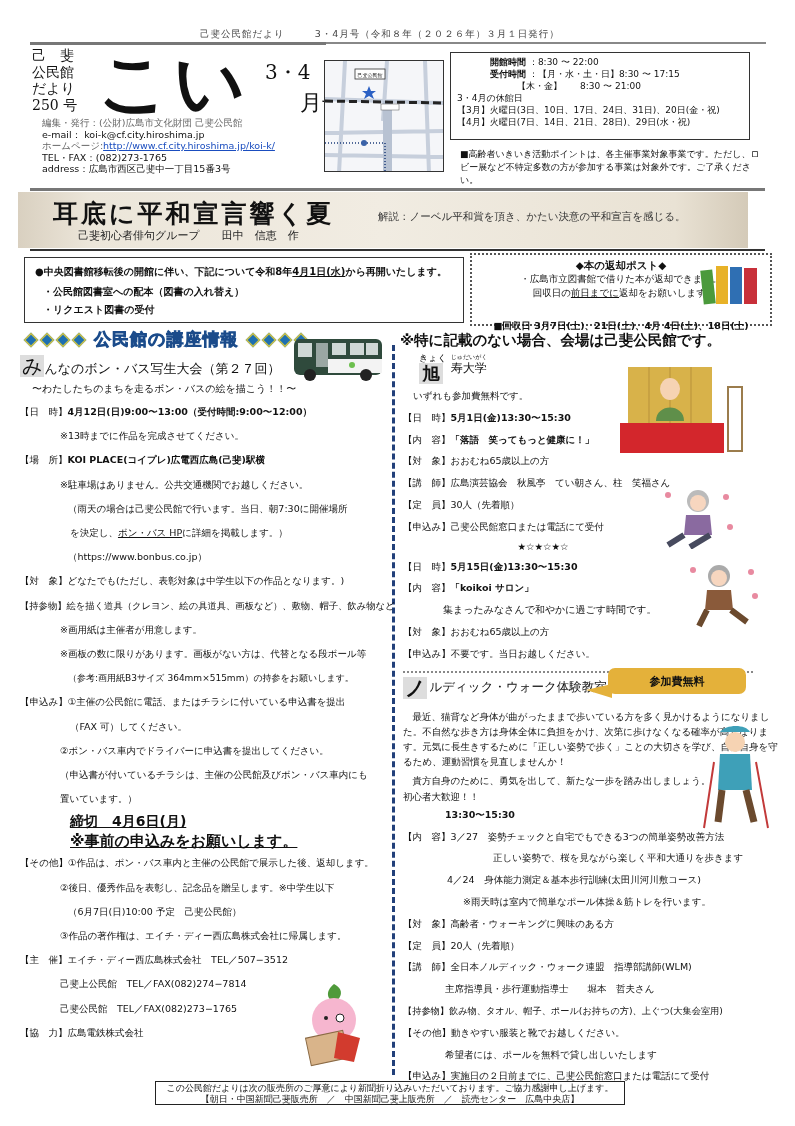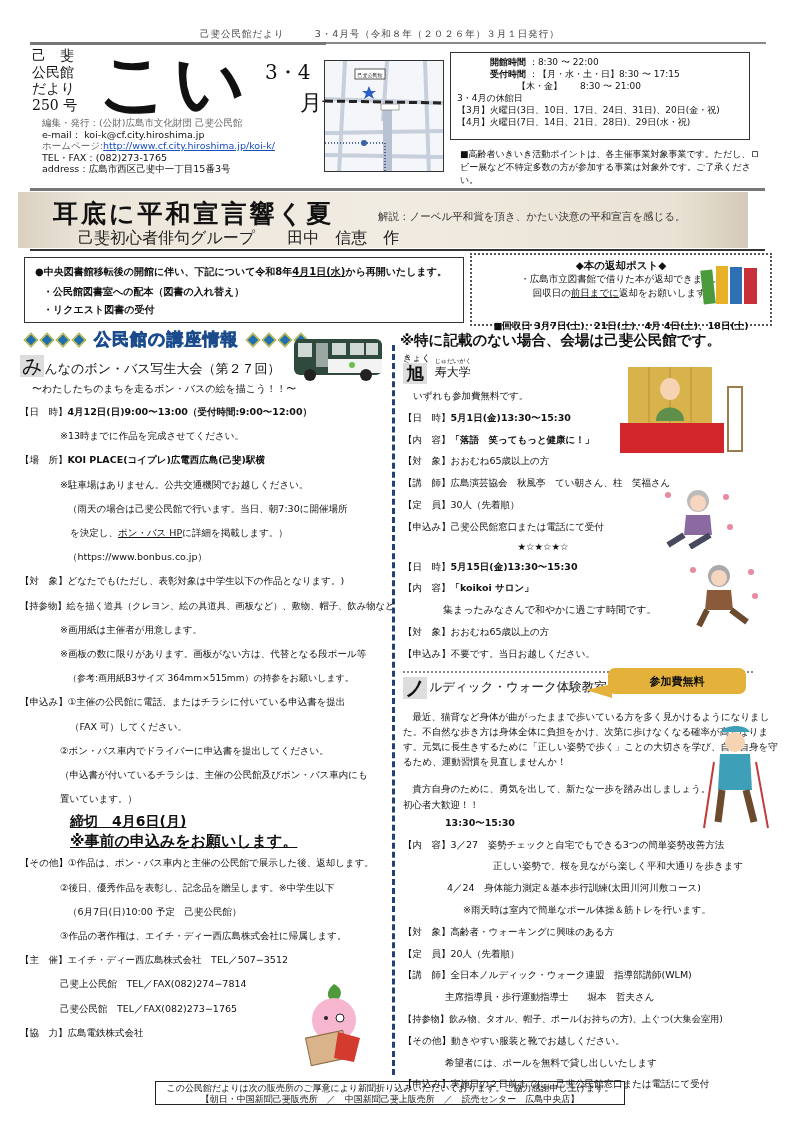--- a/index.html
+++ b/index.html
@@ -25,21 +25,21 @@
   .map-box { left: 324px; top: 60px; width: 120px; height: 112px; border: 1px solid #333; background: #f7f8fa; overflow: hidden; }
 
   .hours-box { left: 450px; top: 52px; width: 300px; height: 88px; border: 1px solid #333; padding: 3px 6px; font-size: 9px; line-height: 12px; }
   .hours-box b { font-weight: bold; margin-left: 33px; }
   .lobby-note { left: 460px; top: 148px; width: 300px; font-size: 9px; line-height: 13px; }
   .rule-mid { left: 30px; top: 188px; width: 735px; height: 3px; background: #777; }
 
   
   .haiku { left: 18px; top: 192px; width: 730px; height: 56px; background: linear-gradient(90deg,#d9d0c0 0%,#ece6da 10%,#f1ece2 50%,#e9e2d4 90%,#d4cab8 100%); }
   .haiku-main { left: 35px; top: 5px; font-size: 25px; font-family: "DejaVu Serif", serif; font-weight: bold; letter-spacing: 3px; color: #111; }
-  .haiku-author { left: 60px; top: 36px; font-size: 16px; font-family: "DejaVu Serif", serif; color: #222; white-space: pre; }
+  .haiku-author { left: 60px; top: 36px; font-size: 11px; font-family: "DejaVu Serif", serif; color: #222; white-space: pre; }
   .haiku-note { left: 360px; top: 18px; font-size: 10.5px; font-family: "DejaVu Serif", serif; color: #333; }
   .rule-haiku { left: 30px; top: 249px; width: 735px; height: 2px; background: #333; }
 
   
   .lib-notice { left: 24px; top: 257px; width: 440px; height: 66px; border: 1.5px solid #333; padding: 4px 10px; font-size: 10px; line-height: 20px; font-weight: bold; }
   .lib-notice .u { text-decoration: underline; }
   .return-box { left: 470px; top: 253px; width: 302px; height: 73px; border: 2px dotted #555; padding: 3px 6px; font-size: 9.5px; line-height: 14px; text-align: center; }
   .return-box .title { font-weight: bold; font-size: 10.5px; }
 
   
@@ -62,21 +62,21 @@
   .ind3 { padding-left: 50px; }
   .b { font-weight: bold; }
   .u { text-decoration: underline; }
   .deadline { font-size: 14px; font-weight: bold; text-decoration: underline; padding-left: 50px; line-height: 20px; }
 
   .bus { left: 292px; top: 335px; width: 94px; height: 48px; }
   .mascot { left: 294px; top: 982px; width: 80px; height: 88px; }
 
   
   .right-col { left: 403px; top: 353px; width: 380px; font-size: 9.5px; }
-  .r-head { display: flex; align-items: center; gap: 4px; }
+  .r-head { display: flex; align-items: flex-start; gap: 4px; margin-left: 16px; }
   .ruby-wrap { position: relative; }
   .ruby { font-size: 9px; display: block; line-height: 10px; }
   .kyoku { font-size: 18px; background: #ddd; padding: 0 3px; font-weight: bold; line-height: 22px; }
   .r-row { line-height: 21.8px; white-space: nowrap; }
   .stars { text-align: center; line-height: 18px; padding-right: 100px; }
   .dotted-sep { border-top: 2px dotted #888; margin: 6px 30px 4px 0; }
   .nordic-title { font-size: 12.5px; display: flex; align-items: center; gap: 2px; }
   .nordic-title .big { font-size: 20px; background: #ddd; padding: 0 2px; font-weight: bold; line-height: 22px; }
   .bubble { left: 608px; top: 668px; width: 138px; height: 26px; background: #e4b13a; border-radius: 7px; font-size: 11px; font-weight: bold; display: flex; align-items: center; justify-content: center; }
   .bubble-tail { left: 586px; top: 684px; width: 0; height: 0; border-top: 6px solid transparent; border-bottom: 8px solid transparent; border-right: 26px solid #e4b13a; }
@@ -281,21 +281,21 @@
   <div class="r-row"><span>【対　象】</span><span>おおむね65歳以上の方</span></div>
   <div class="r-row"><span>【申込み】</span><span>不要です。当日お越しください。</span></div>
 
   <div class="dotted-sep"></div>
 
   <div class="nordic-title">
     <span class="big">ノ</span>
       <span>ルディック・ウォーク体験教室</span>
   </div>
   <div class="para" style="margin-top:10px;padding-right:4px">　最近、猫背など身体が曲がったままで歩いている方を多く見かけるようになりました。不自然な歩き方は身体全体に負担をかけ、次第に歩けなくなる確率が高くなります。元気に長生きするために「正しい姿勢で歩く」ことの大切さを学び、自分自身を守るため、運動習慣を見直しませんか！</div>
-  <div class="para" style="margin-top:12px">　貴方自身のために、勇気を出して、新たな一歩を踏み出しましょう。</div>
+  <div class="para" style="margin-top:4px">　貴方自身のために、勇気を出して、新たな一歩を踏み出しましょう。</div>
   <div class="para" style="margin-top:0">初心者大歓迎！！</div>
   <div class="r-row b" style="padding-left:42px">13:30〜15:30</div>
   <div class="r-row"><span>【内　容】</span><span>3／27　姿勢チェックと自宅でもできる3つの簡単姿勢改善方法</span></div>
   <div class="r-row" style="padding-left:90px">正しい姿勢で、桜を見ながら楽しく平和大通りを歩きます</div>
   <div class="r-row" style="padding-left:44px">4／24　身体能力測定＆基本歩行訓練(太田川河川敷コース)</div>
   <div class="r-row" style="padding-left:60px">※雨天時は室内で簡単なポール体操＆筋トレを行います。</div>
   <div class="r-row"><span>【対　象】</span><span>高齢者・ウォーキングに興味のある方</span></div>
   <div class="r-row"><span>【定　員】</span><span>20人（先着順）</span></div>
   <div class="r-row"><span>【講　師】</span><span>全日本ノルディック・ウォーク連盟　指導部講師(WLM)</span></div>
   <div class="r-row" style="padding-left:42px">主席指導員・歩行運動指導士　　堀本　哲夫さん</div>

